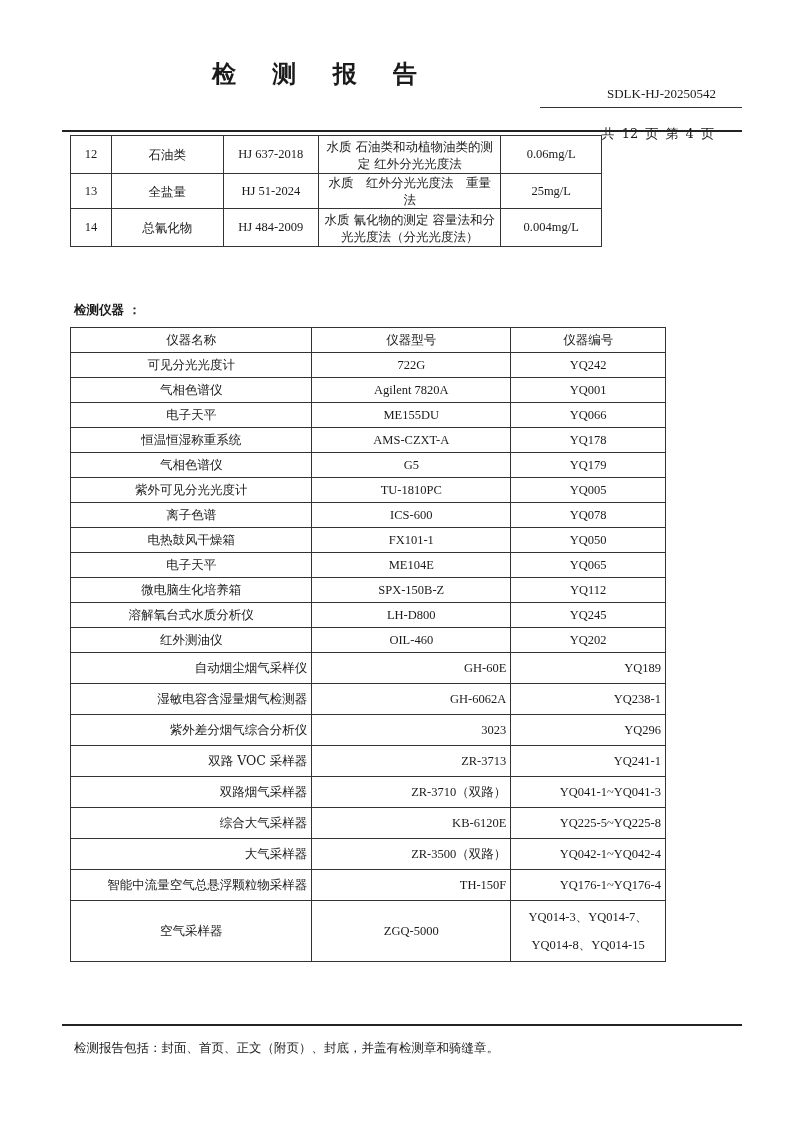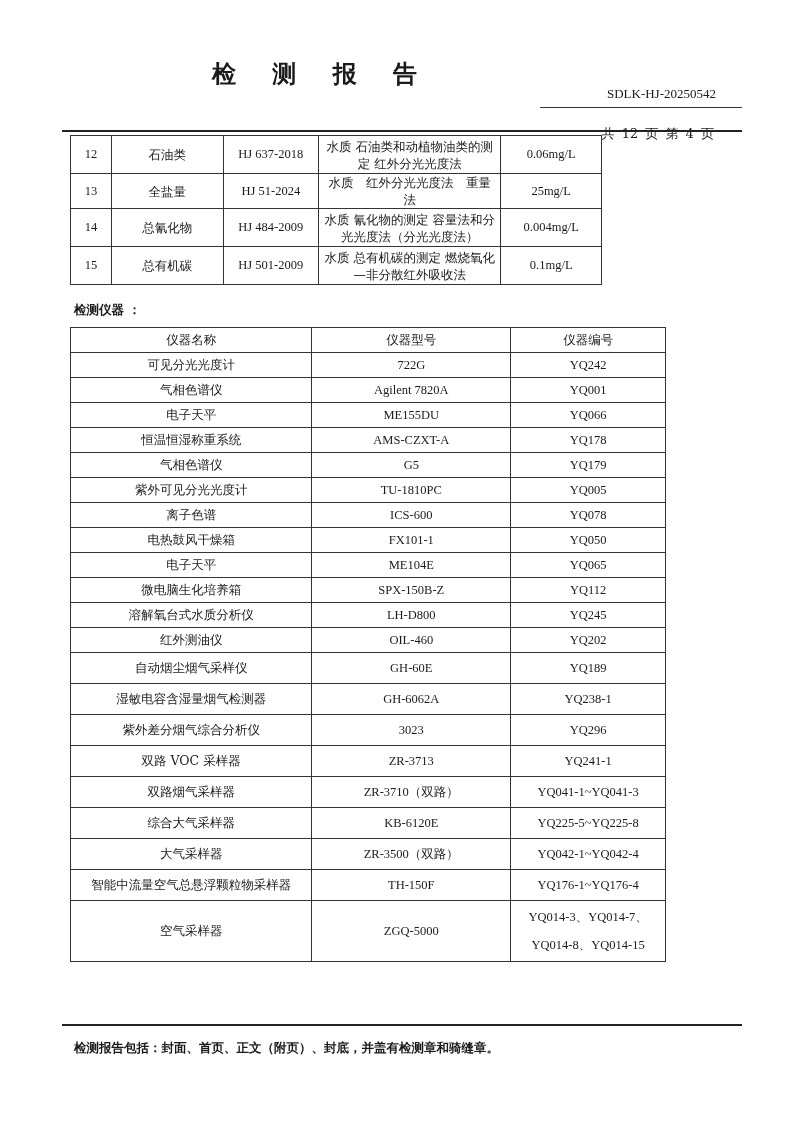--- a/index.html
+++ b/index.html
@@ -16,25 +16,25 @@
   .serif-en { font-family:"Liberation Serif",serif; }
 
   #method-table { left:70px; top:135px; width:532px; }
   #method-table td { height:37px; line-height:17px; }
   #method-table tr.single td { height:30px; }
 
   .inst-label { position:absolute; left:74px; top:302px; font-size:12.5px; font-weight:bold; }
 
   #inst-table { left:70px; top:327px; width:596px; }
   #inst-table td, #inst-table th { height:24px; }
-  #inst-table tr.tall td { height:30px; }
+  #inst-table tr.tall td { height:30px;text-align:right; }
   #inst-table tr.xtall td { height:60px; line-height:28px; }
 
   .rule-footer { position:absolute; left:62px; right:52px; top:1024px; border-top:2px solid #222; }
-  .footer-note { position:absolute; left:74px; top:1040px; font-size:12.5px;font-weight:bold; }
+  .footer-note { position:absolute; left:74px; top:1040px; font-size:12.5px; }
 </style>
 </head>
 <body>
 
 <div class="title">检 测 报 告</div>
 <div class="report-no">SDLK-HJ-20250542</div>
 <div class="rule-top"></div>
 <div class="page-info">共 12 页  第 4 页</div>
 <div class="rule-header"></div>
 
@@ -61,27 +61,20 @@
     <td>水质　红外分光光度法　重量法</td>
     <td class="serif-en">25mg/L</td>
   </tr>
   <tr>
     <td class="serif-en">14</td>
     <td>总氰化物</td>
     <td class="serif-en">HJ 484-2009</td>
     <td>水质 氰化物的测定 容量法和分光光度法（分光光度法）</td>
     <td class="serif-en">0.004mg/L</td>
   </tr>
-  <tr>
-    <td class="serif-en">15</td>
-    <td>总有机碳</td>
-    <td class="serif-en">HJ 501-2009</td>
-    <td>水质 总有机碳的测定 燃烧氧化—非分散红外吸收法</td>
-    <td class="serif-en">0.1mg/L</td>
-  </tr>
 </tbody>
   </table>
 
 <div class="inst-label">检测仪器 ：</div>
 
 <table id="inst-table">
   <colgroup>
     <col style="width:273px">
       <col style="width:220px">
       <col style="width:169px">

